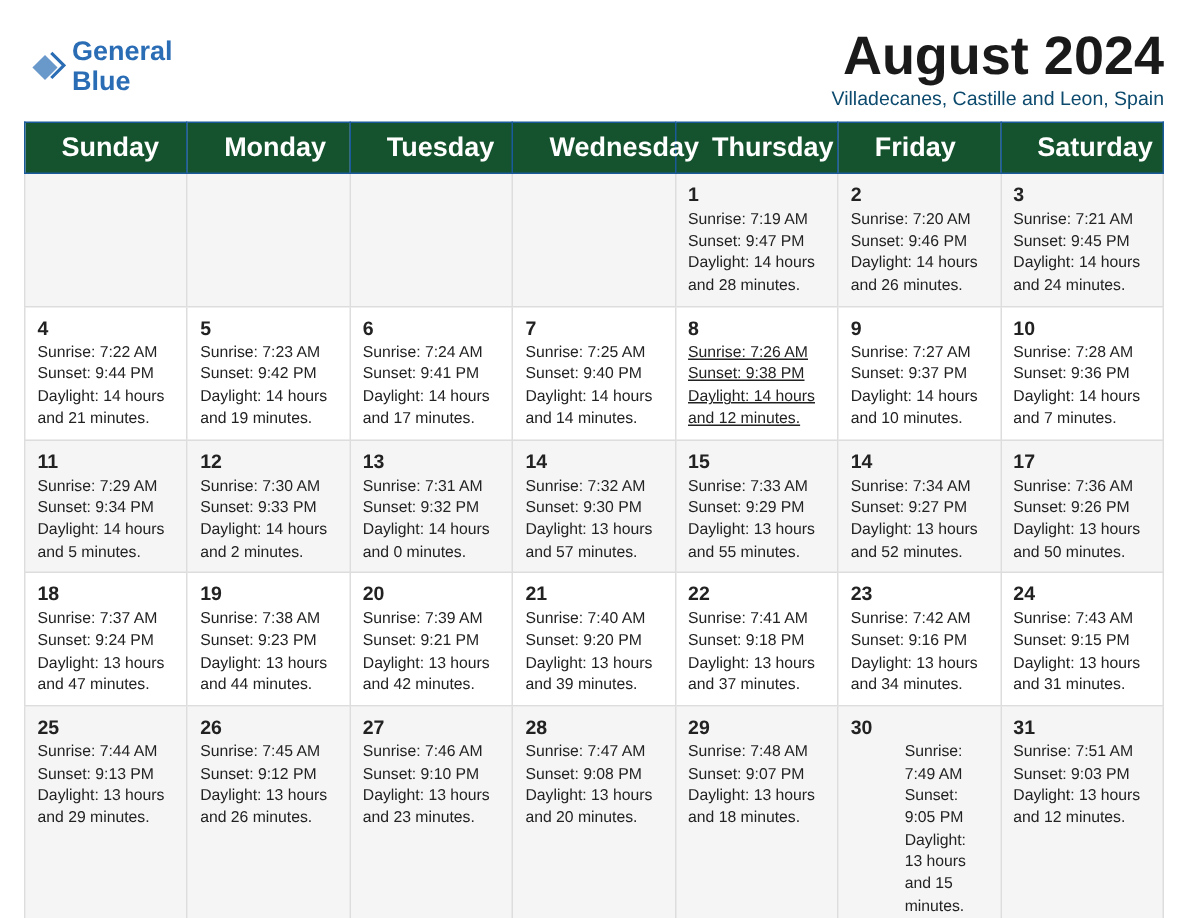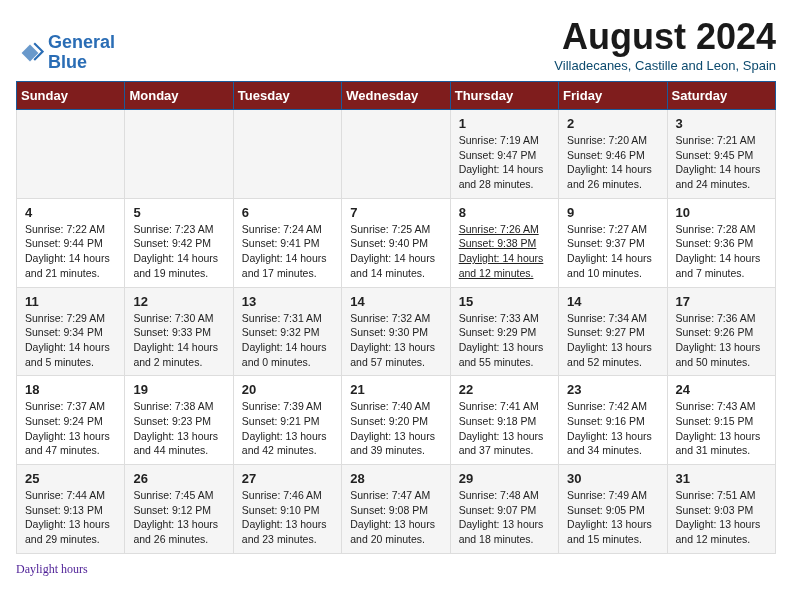--- a/index.html
+++ b/index.html
@@ -6,21 +6,21 @@
     body {
       font-family: Arial, sans-serif;
       background: #fff;
       width: 792px;
       min-height: 612px;
       padding: 16px;
     }
     .header-area {
       display: flex;
       justify-content: space-between;
-      align-items: flex-end;
+      align-items: center;
       margin-bottom: 8px;
     }
     .logo {
       display: flex;
       align-items: center;
       gap: 4px;
     }
     .logo-text {
       font-size: 18px;
       font-weight: bold;
@@ -45,25 +45,25 @@
     .location {
       font-size: 13px;
       color: #0c4a6e;
     }
     table {
       width: 100%;
       border-collapse: collapse;
       table-layout: fixed;
     }
     thead tr th {
-      background-color: #7f1d1d;
+      background-color: #14532d;
       color: #fff;
       text-align: left;
-      padding: 6px 4px;
-      font-size: 13px;
+      padding: 6px 24px;
+      font-size: 18px;
       font-weight: bold;
       border: 1px solid #1a5a9a;
     }
     tbody tr td {
       vertical-align: top;
       padding: 6px 8px;
       border: 1px solid #ddd;
       font-size: 11px;
       color: #222;
       height: 80px;
@@ -337,21 +337,21 @@
           </td>
           <td>
             <span class="day-number">29</span>
             <div class="day-info" style="white-space: pre-line;">Sunrise: 7:48 AM
 Sunset: 9:07 PM
 Daylight: 13 hours
 and 18 minutes.</div>
           </td>
           <td>
             <span class="day-number">30</span>
-            <div class="day-info" style="white-space: pre-line;">Sunrise: 7:49 AM
+            <div class="day-info" style="white-space: pre-line; margin-left: 36px;">Sunrise: 7:49 AM
 Sunset: 9:05 PM
 Daylight: 13 hours
 and 15 minutes.</div>
           </td>
           <td>
             <span class="day-number">31</span>
             <div class="day-info" style="white-space: pre-line;">Sunrise: 7:51 AM
 Sunset: 9:03 PM
 Daylight: 13 hours
 and 12 minutes.</div>

